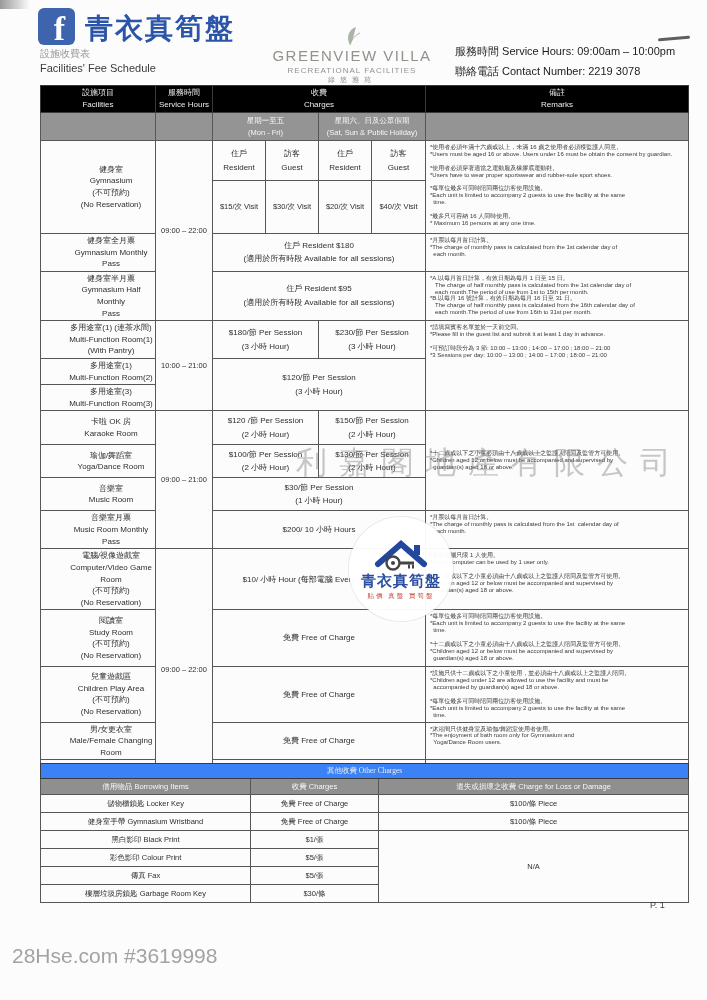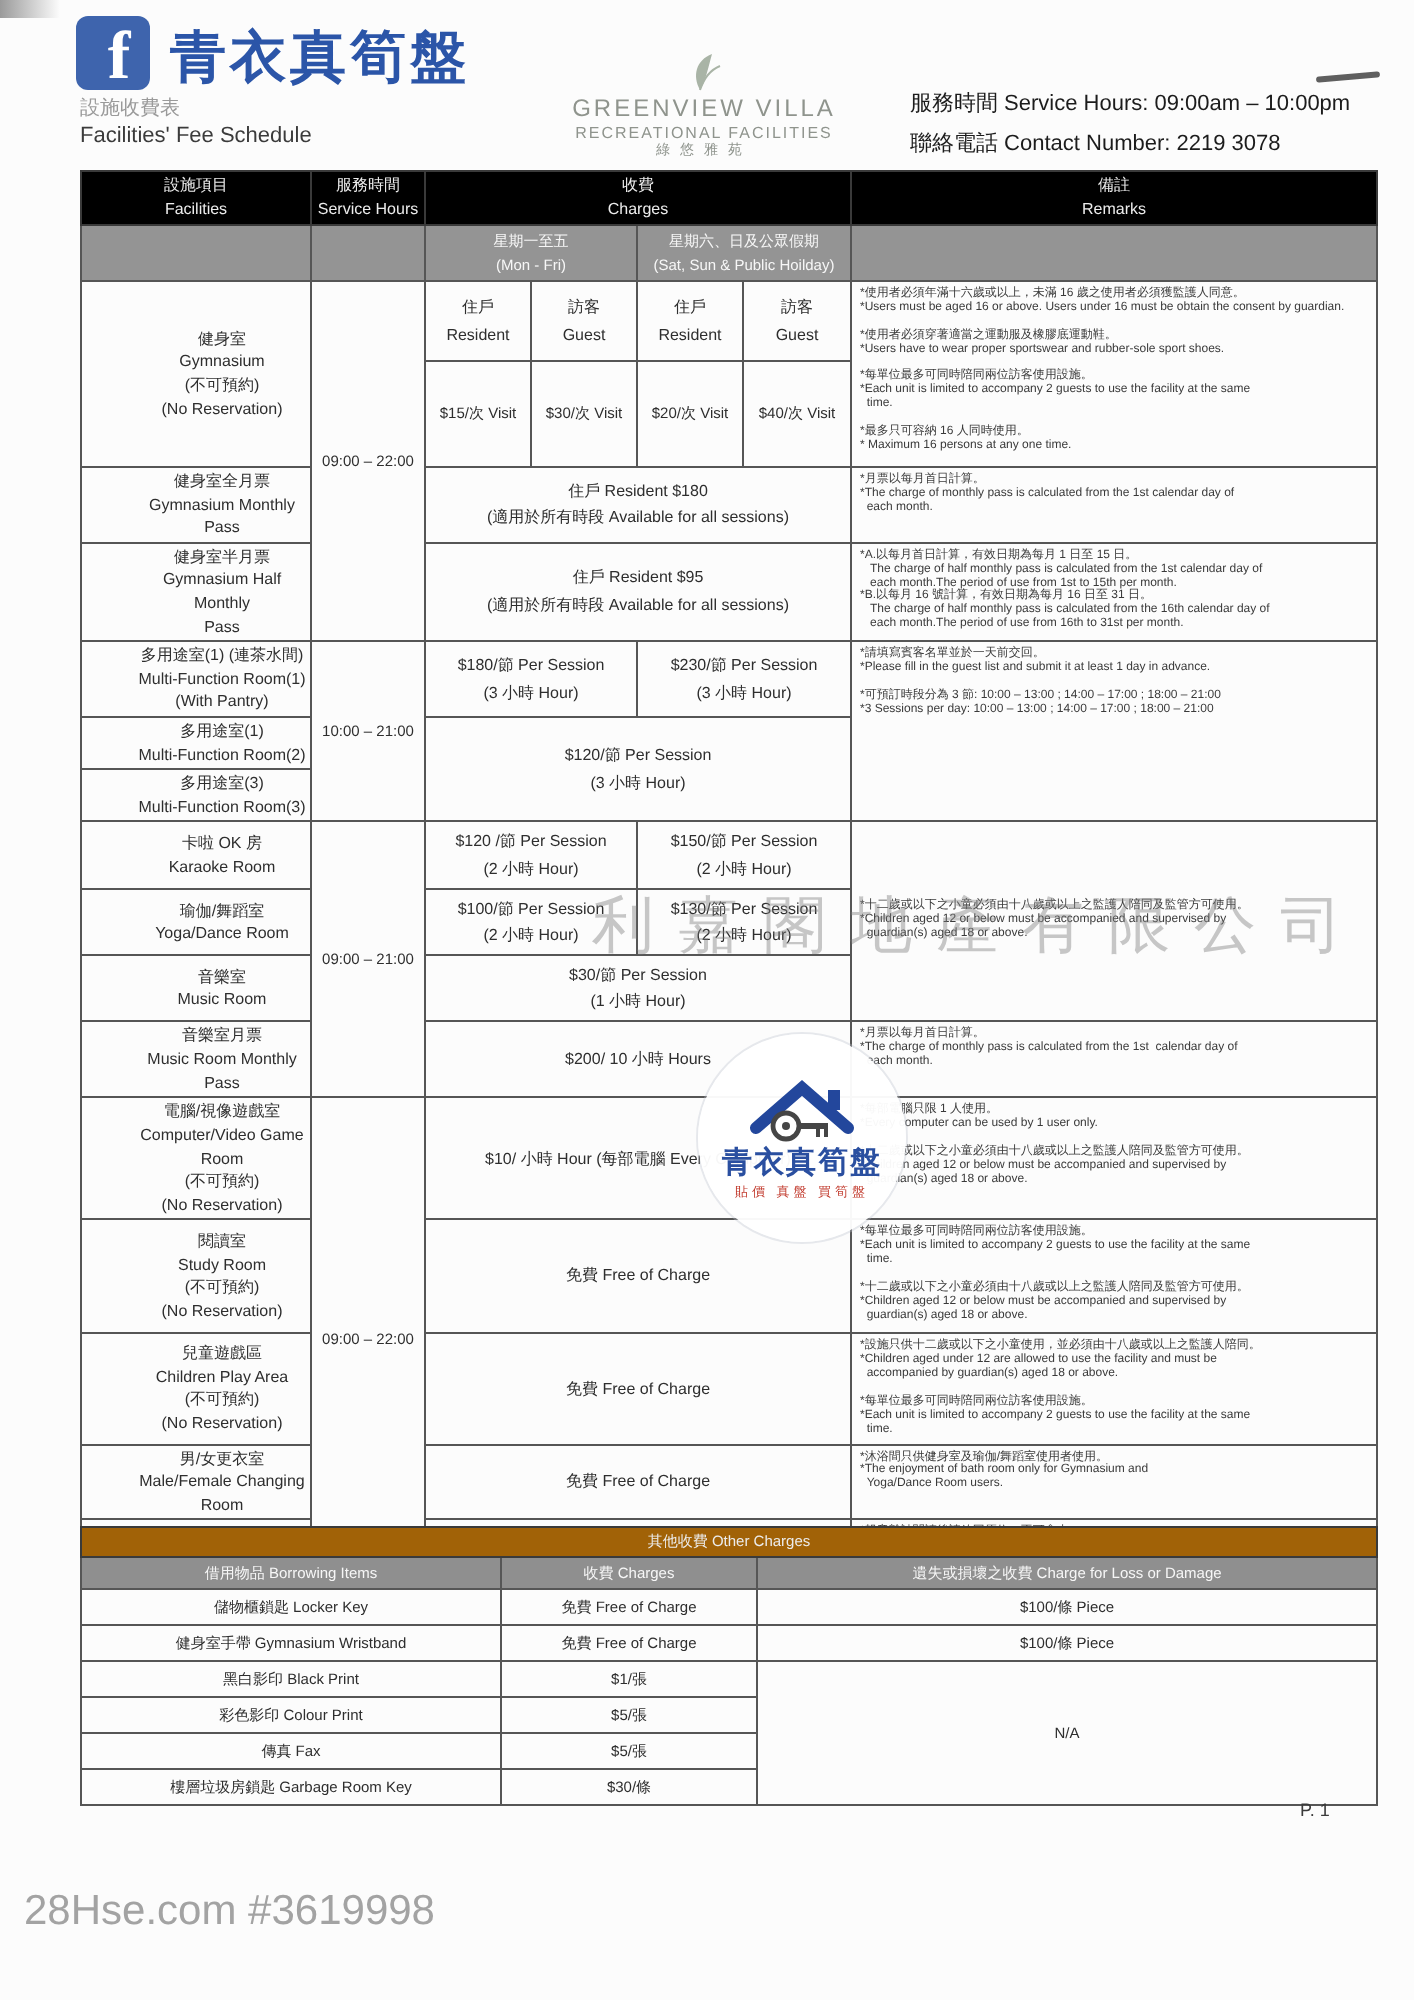--- a/index.html
+++ b/index.html
@@ -20,42 +20,42 @@
     display:flex; justify-content:center; align-items:flex-end; }
   .fb-logo span { font-family:"Liberation Serif",serif; font-weight:bold;
     font-size:34px; line-height:0.95; margin-right:-6px; }
   .brand { position:absolute; left:85px; top:10px; font-size:28px; font-weight:bold;
     color:#2b55a8; letter-spacing:2px; }
   .sched-zh { position:absolute; left:40px; top:47px; font-size:10px; color:#9a9a9a; }
   .sched-en { position:absolute; left:40px; top:62px; font-size:11px; color:#3b3b3b; }
   .gv { position:absolute; left:268px; top:26px; width:168px; text-align:center;
     color:#8f948d; line-height:1.25; }
   .gv svg { display:block; margin:0 auto 1px auto; }
-  .gv-1 { font-size:12px; letter-spacing:1.5px; }
+  .gv-1 { font-size:15px; letter-spacing:1.5px; }
   .gv-2 { font-size:8px;  letter-spacing:1px; }
   .gv-3 { font-size:7px;  letter-spacing:5px; }
   .hours-line   { position:absolute; left:455px; top:44px; font-size:11px; color:#1c1c1c; }
   .contact-line { position:absolute; left:455px; top:64px; font-size:11px; color:#1c1c1c; }
 
   
   table { border-collapse:collapse; table-layout:fixed; }
   td { border:1px solid #565656; text-align:center; vertical-align:middle;
        padding:1px 2px; overflow:hidden; }
   .main  { position:absolute; left:40px; top:85px;  width:648px; }
   .other { position:absolute; left:40px; top:763px; width:648px; }
   .hdr1 td { background:#000000; color:#ececec; font-size:8px; line-height:1.45;
     border-color:#3a3a3a; }
   .hdr2 td { background:#949494; color:#f7f7f7; font-size:7.5px; line-height:1.5; }
   .fac { font-size:8px; line-height:1.45;padding-left:28px; }
   .svc { font-size:7.5px; }
   .chg { font-size:8px; line-height:1.7; }
   .chg-sm { font-size:7.5px; }
   .rem { font-size:6px; text-align:left; vertical-align:top; padding:3px 4px; color:#3a3a3a; }
   .rem div { white-space:pre-wrap; line-height:1.15; }
-  .oc-title td { background:#a16207; color:#ececec; font-size:7.5px; border-color:#3a3a3a; }
+  .oc-title td { background:#3b82f6; color:#ececec; font-size:7.5px; border-color:#3a3a3a;font-family:Liberation Serif, serif; }
   .oc-head td  { background:#8f8f8f; color:#f7f7f7; font-size:7.5px; }
   .oc-row td   { font-size:7.5px; }
 
   
   .wm-text { position:absolute; left:296px; top:442px; z-index:4; white-space:nowrap;
     font-size:31px; letter-spacing:12px; color:rgba(125,125,125,0.42); }
   .stamp { position:absolute; left:349px; top:517px; width:104px; height:104px;
     border-radius:50%; background:rgba(255,255,255,0.96); z-index:5;
     box-shadow:0 0 0 1px rgba(190,195,205,0.35);
     display:flex; flex-direction:column; align-items:center; justify-content:center; }

